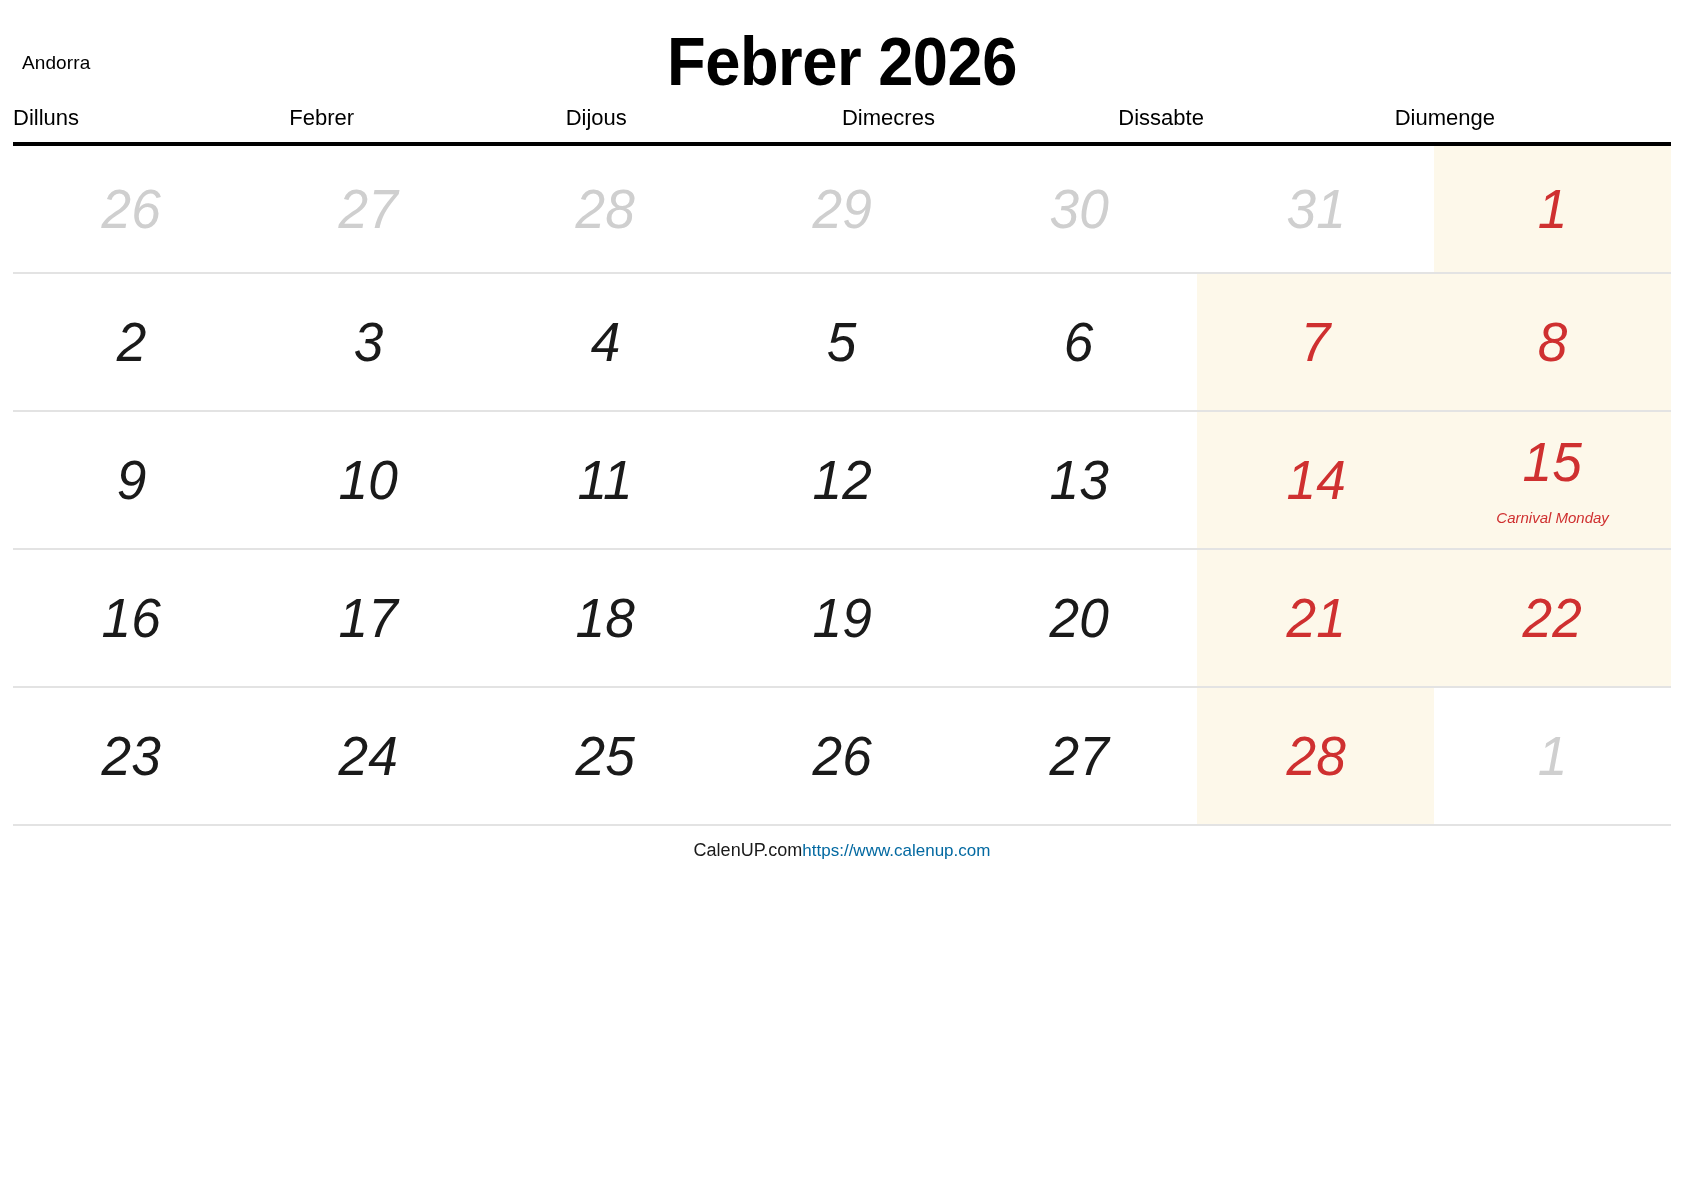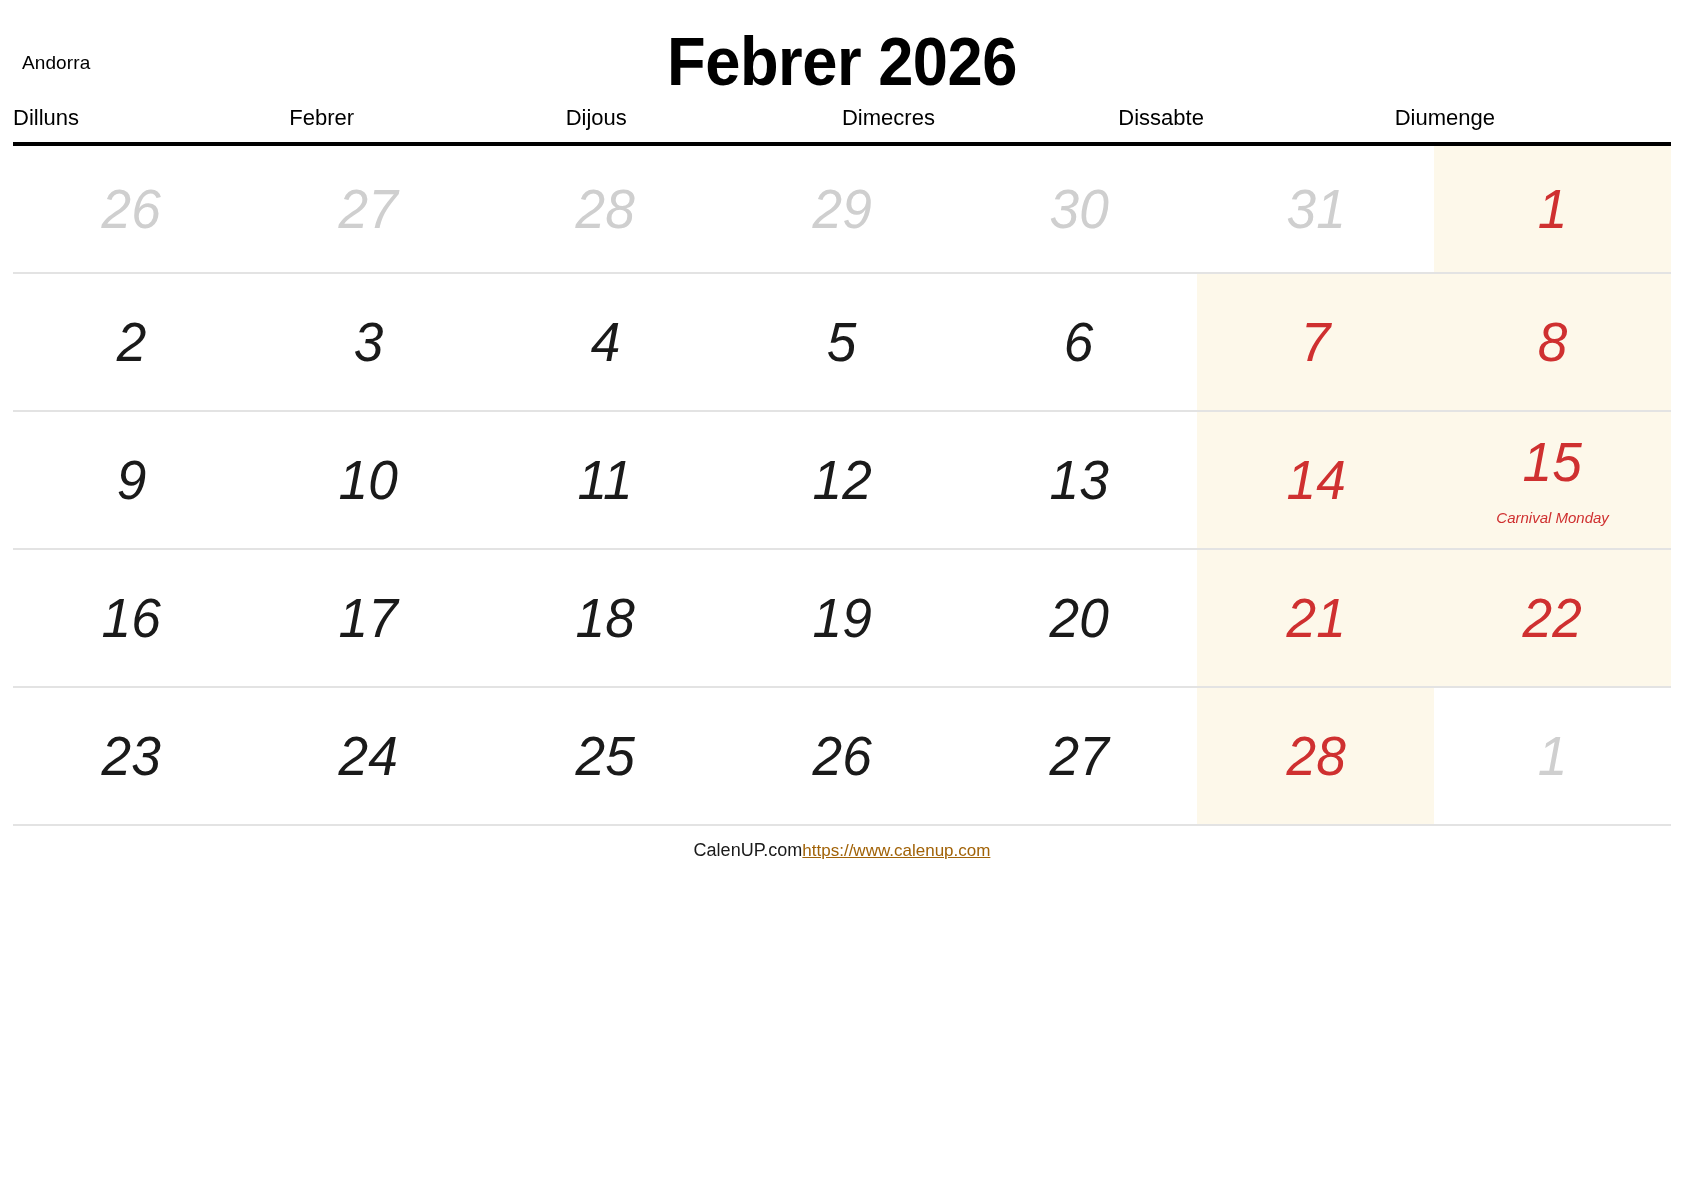--- a/index.html
+++ b/index.html
@@ -129,22 +129,21 @@
     display: flex;
     justify-content: center;
     align-items: baseline;
   }
   .footer-brand {
     font-size: 18px;
     color: #1a1a1a;
   }
   .footer-url {
     font-size: 17px;
-    color: #a16207;
-    text-decoration: underline;
+    color: #0369a1;
   }
 </style>
 </head>
 <body>
 
 <div class="page">
 
   <div class="header">
     <div class="country-label">Andorra</div>
     <div class="month-title">Febrer 2026</div>

